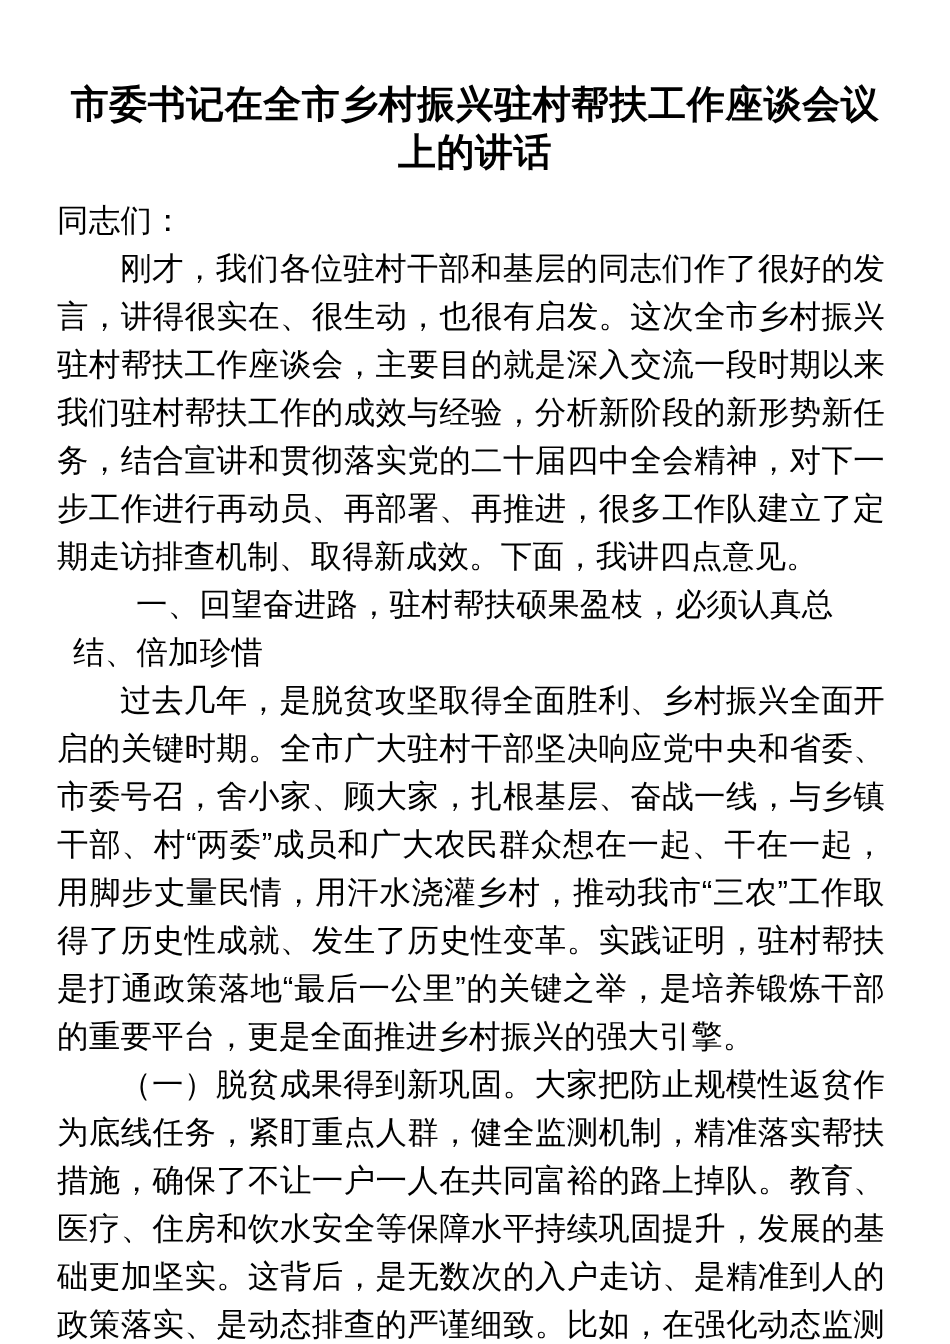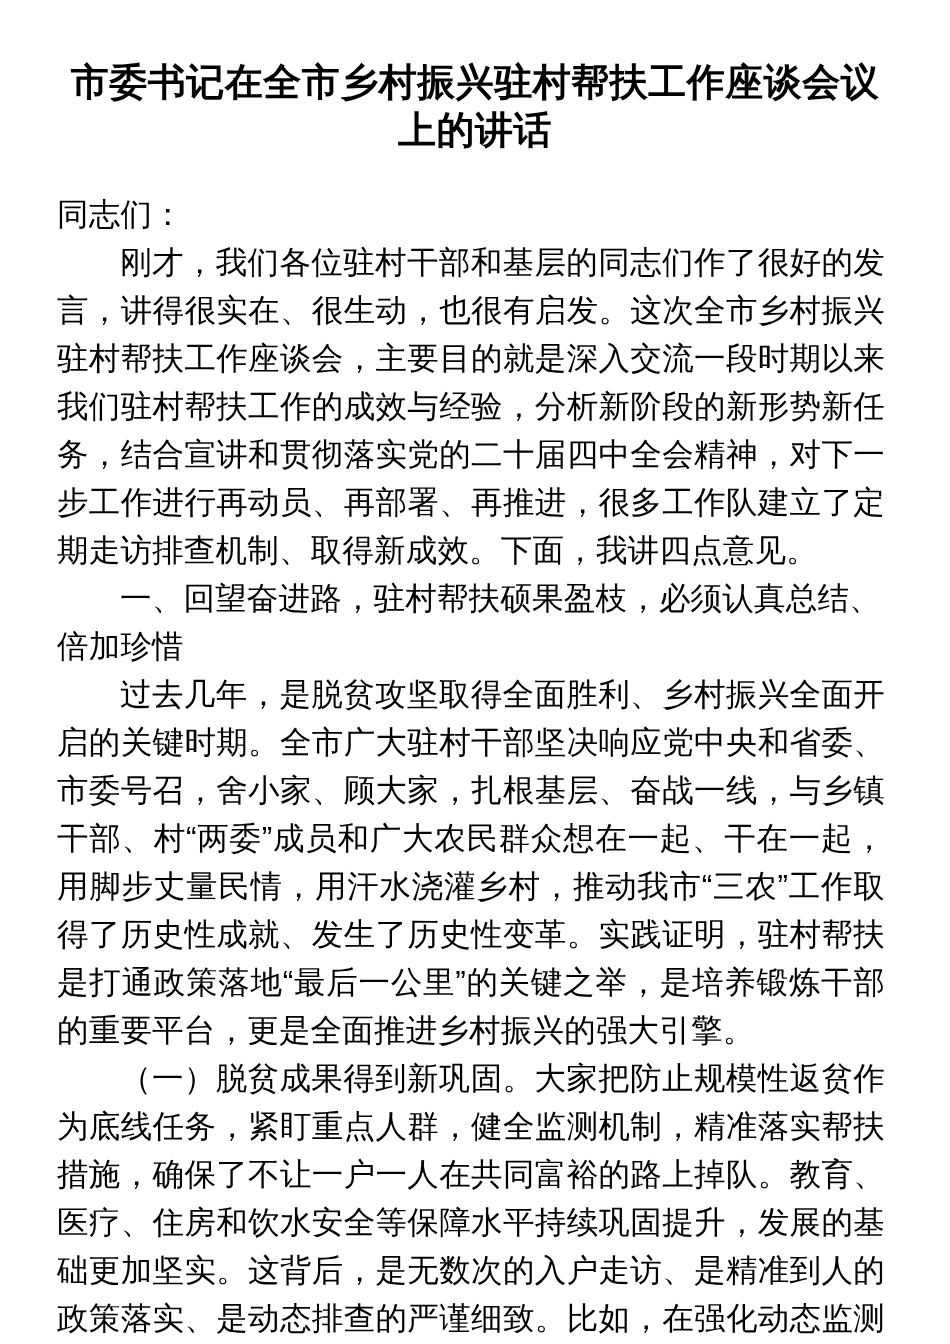--- a/index.html
+++ b/index.html
@@ -17,50 +17,51 @@
   .page {
     position: relative;
     width: 950px;
     height: 1344px;
     background: #ffffff;
     box-sizing: border-box;
     padding: 0;
   }
   .doc-title {
     margin: 0;
-    padding: 58px 66px 0 66px;
+    padding: 80px 66px 0 66px;
     font-size: 38px;
     line-height: 48px;
     font-weight: 700;
     text-align: center;
     letter-spacing: 0.5px;
     white-space: normal;
   }
   .body-block {
     padding: 0 65px 0 57px;
   }
   p.para {
     margin: 0;
     font-size: 31.5px;
     line-height: 48px;
     text-align: justify;
     text-justify: inter-ideograph;
     letter-spacing: 0.2px;
     word-break: break-all;
   }
   p.salutation {
-    margin-top: 36px;
+    margin-top: 20px;
     text-indent: 0;
   }
   p.indent2 {
     text-indent: 2em;
   }
   p.heading-num {
     text-indent: 2em;
     text-align: left;
+    margin-left: 16px;
   }
   .bold-lead {
     font-weight: 400;
   }
 </style>
 </head>
 <body>
 
 <div class="page">
 

